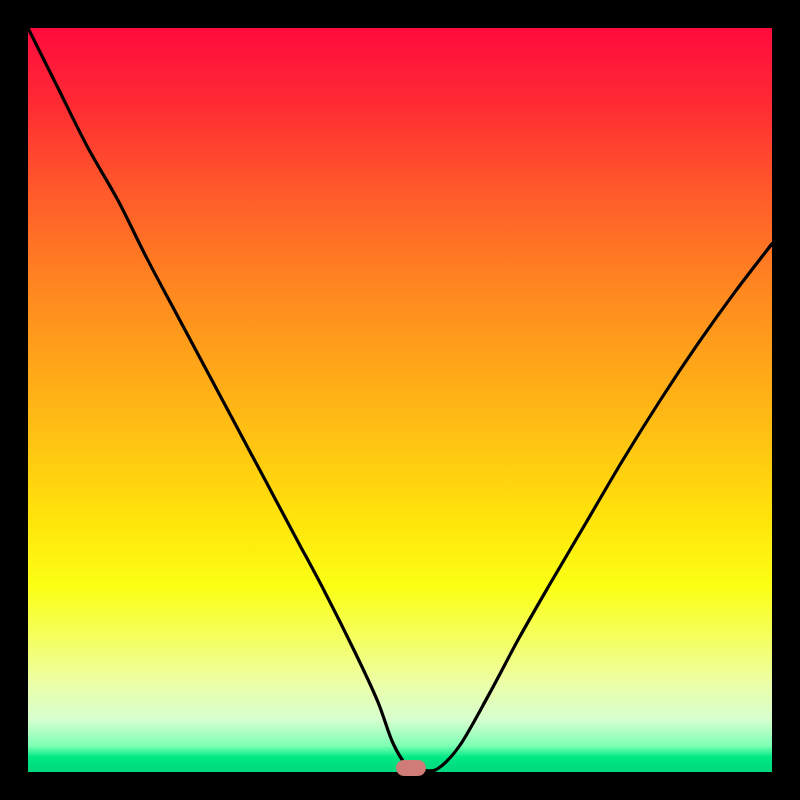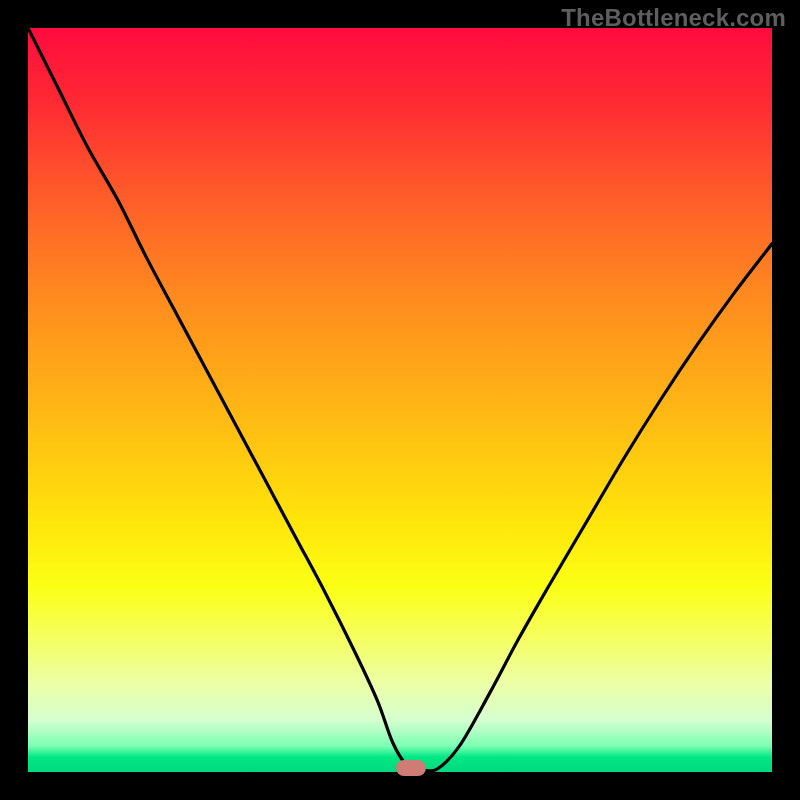--- a/index.html
+++ b/index.html
@@ -62,21 +62,20 @@
     height: 16px;
     border-radius: 8px;
     background: #cf7b76;
     transform: translate(-50%, -50%);
   }
 </style>
 </head>
 <body>
 
 <div class="frame">
-  <div class="watermark">TheBottleneck.com</div>
 
   <div class="plot">
     <svg viewBox="0 0 744 744" preserveAspectRatio="none">
       <path id="curve-path" fill="none" stroke="#000" stroke-width="3.2" stroke-linecap="round" stroke-linejoin="round" d="M 0 0 C 4.96 9.919999999999996 19.840000000000003 39.679999999999964 29.76 59.51999999999998 C 39.68 79.36 49.6 100.44000000000007 59.52 119.04000000000008 C 69.44 137.64000000000007 79.36 152.52 89.28 171.12 C 99.2 189.72 109.12 211.42 119.04 230.64 C 128.96 249.85999999999999 138.88000000000002 267.84000000000003 148.8 286.44 C 158.72 305.03999999999996 168.64 323.64 178.56 342.23999999999995 C 188.48000000000002 360.8399999999999 198.40000000000003 379.43999999999994 208.32000000000002 398.03999999999996 C 218.24 416.64 228.16000000000003 435.23999999999995 238.08 453.84 C 248 472.44 257.91999999999996 491.03999999999996 267.84 509.64 C 277.76 528.24 287.68 546.22 297.6 565.44 C 307.52000000000004 584.6600000000001 318.68 606.98 327.36 624.96 C 336.04 642.94 343.48 658.4399999999999 349.68 673.3199999999999 C 355.88 688.1999999999999 359.6 703.452 364.56 714.24 C 369.52 725.028 374.48 733.46 379.44 738.048 C 384.4 742.636 389.36 741.272 394.32 741.768 C 399.28 742.264 403.00000000000006 744.992 409.20000000000005 741.024 C 415.40000000000003 737.056 422.84 730.484 431.52 717.96 C 440.2 705.436 451.35999999999996 683.86 461.28 665.88 C 471.2 647.9 481.12 628.0600000000001 491.04 610.08 C 500.96000000000004 592.1 509.64 577.22 520.8 558 C 531.9599999999999 538.78 545.6 515.84 558 494.76 C 570.4 473.68 582.8000000000001 451.98 595.2 431.52000000000004 C 607.6 411.06000000000006 620 391.22 632.4 372 C 644.8 352.78 657.2 334.18000000000006 669.6 316.20000000000005 C 682 298.22 694.4 280.86 706.8 264.12 C 719.1999999999999 247.38 737.8 223.82 744 215.76"></path>
     </svg>
     <div id="marker" class="marker" style="left: 383.16px; top: 740.28px;"></div>
   </div>
 </div>
 
 </body></html>

